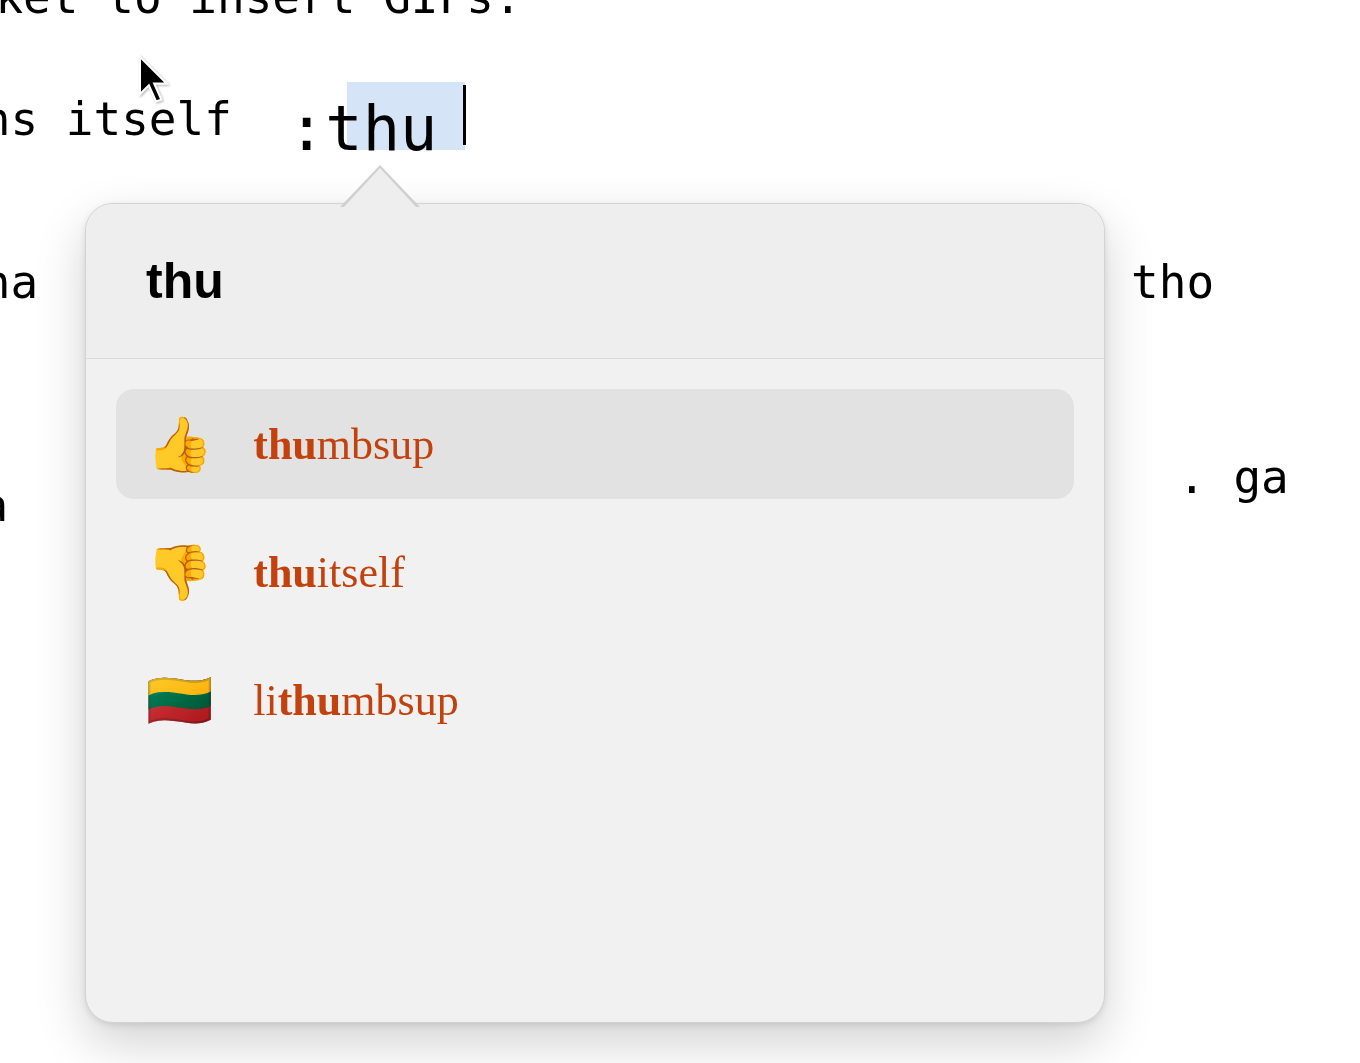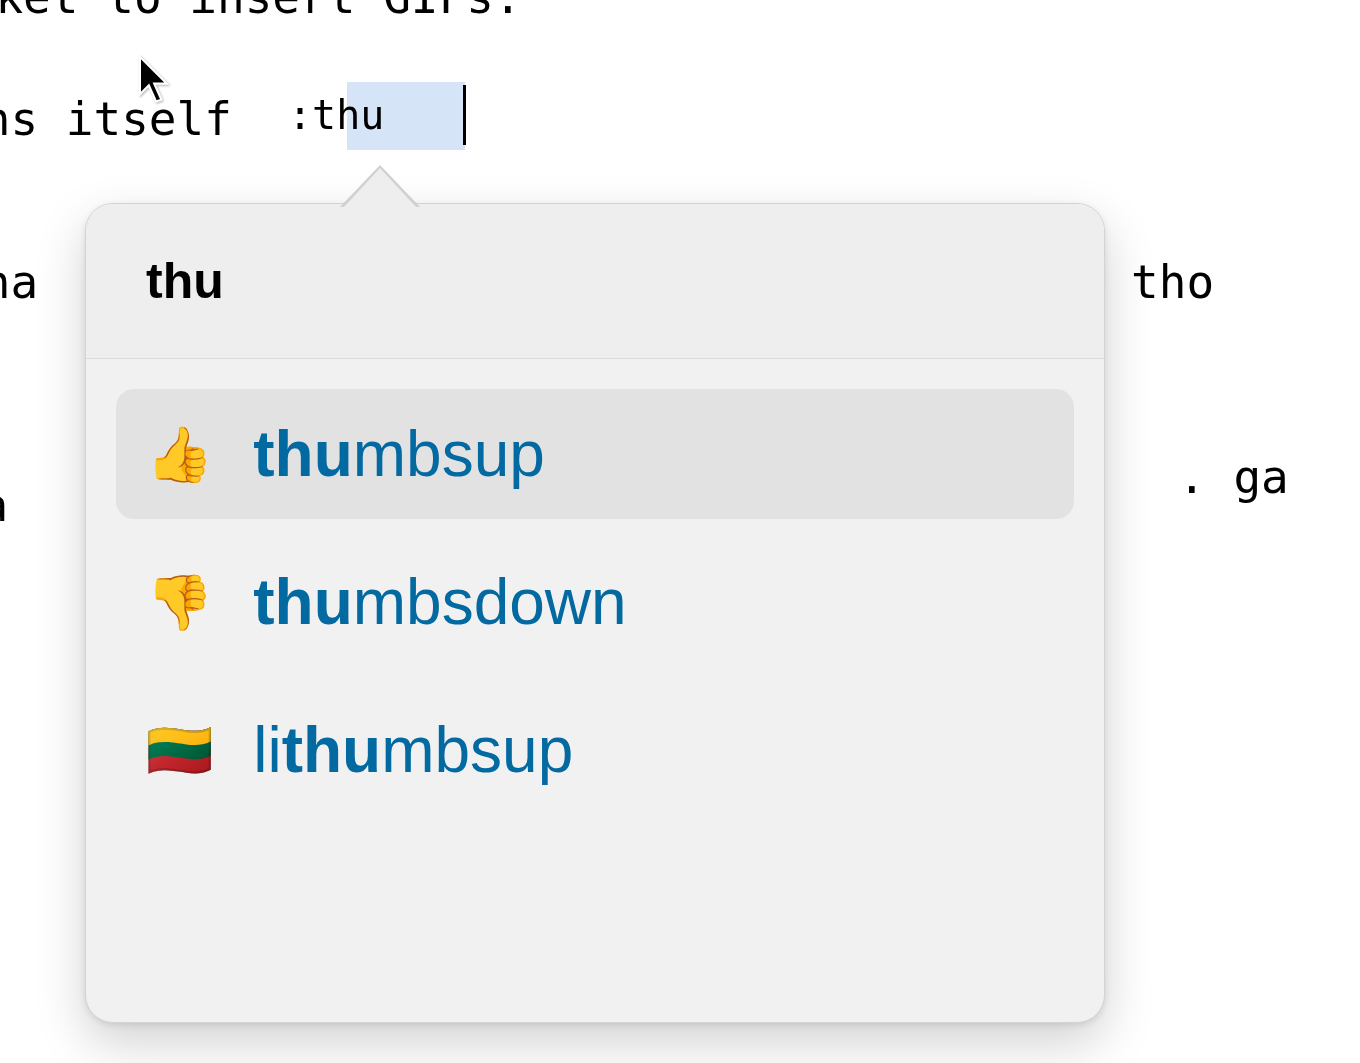--- a/index.html
+++ b/index.html
@@ -41,21 +41,21 @@
       width: 118px;
       height: 68px;
       z-index: 1;
     }
     
     .typed-text {
       position: absolute;
       top: 92px;
       left: 288px;
       font-family: "Menlo", "Monaco", "Consolas", monospace;
-      font-size: 40px;
+      font-size: 62px;
       color: #000;
       z-index: 2;
     }
     
     .text-cursor {
       position: absolute;
       top: 85px;
       left: 463px;
       width: 3px;
       height: 60px;
@@ -145,23 +145,24 @@
       background: #e3e2e3;
     }
     
     .emoji {
       font-size: 54px;
       margin-right: 40px;
       line-height: 1;
     }
     
     .suggestion-label {
-      font-size: 64px;
-      color: #0369a1;
+      font-size: 44px;
+      color: #c2410c;
       font-weight: 400;
+      font-family: Liberation Serif, serif;
     }
     
     .suggestion-label .match {
       font-weight: 700;
     }
   </style>
 </head>
 <body>
 
 <div class="background-text line0">u still use Rocket to insert GIFs.</div>
@@ -191,21 +192,21 @@
       <div class="popover-query">thu</div>
     </div>
     <div class="popover-list" id="suggestion-list">
 
     <div class="suggestion-item selected">
           <span class="emoji" aria-label="thumbs up emoji">👍</span>
           <span class="suggestion-label"><span></span><span class="match">thu</span><span>mbsup</span></span>
         </div>
         <div class="suggestion-item">
           <span class="emoji" aria-label="thumbs down emoji">👎</span>
-          <span class="suggestion-label"><span></span><span class="match">thu</span><span>mbsdown</span></span>
+          <span class="suggestion-label"><span></span><span class="match">thu</span><span>itself</span></span>
         </div>
         <div class="suggestion-item">
           <span class="emoji" aria-label="lithuania flag emoji">🇱🇹</span>
           <span class="suggestion-label"><span>li</span><span class="match">thu</span><span>mbsup</span></span>
         </div>
       </div>
   </div>
 </div>
 
 </body></html>

